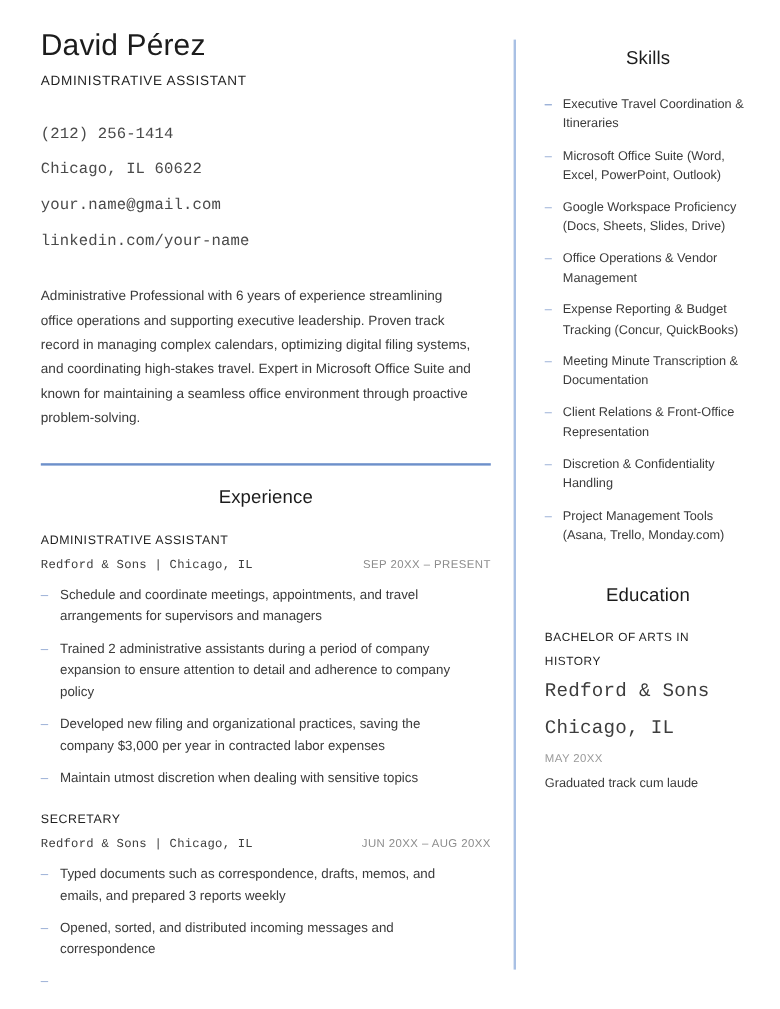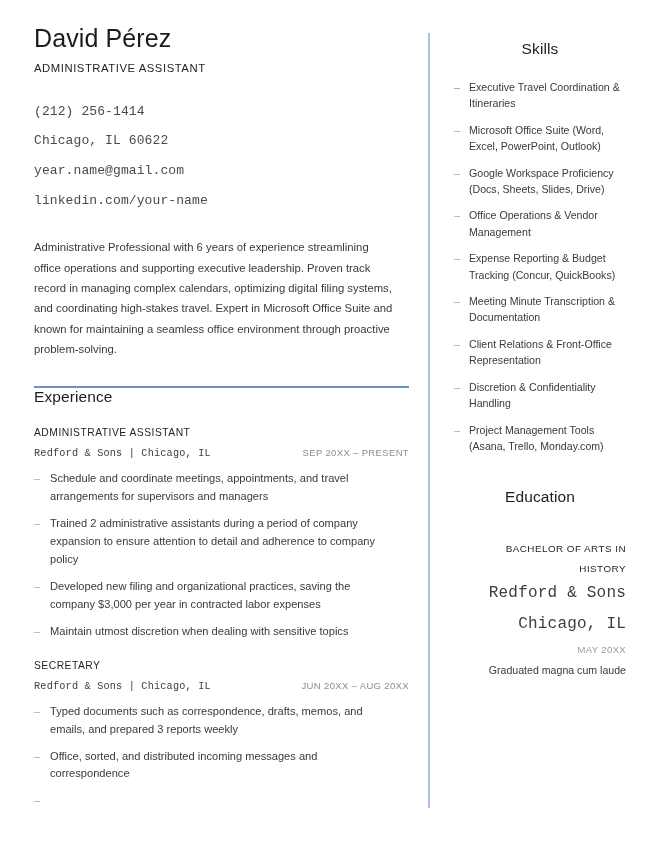--- a/index.html
+++ b/index.html
@@ -89,24 +89,26 @@
 
   
   .section-rule {
     margin-top: 27px;
     height: 1.6px;
     background: #6d90ca;
     width: 375px;
   }
 
   .sec-heading-left {
+    margin-top: 18px;
     font-size: 15.5px;
     font-weight: 400;
     color: #1c1c1c;
     letter-spacing: 0.1px;
+    text-align: center;
   }
 
   .sec-heading-right {
     font-size: 15.5px;
     font-weight: 400;
     color: #1c1c1c;
     letter-spacing: 0.1px;
     text-align: center;
   }
 
@@ -180,21 +182,21 @@
   .skills li .dash {
     position: absolute;
     left: 0;
     top: 0;
     color: #93aad4;
     font-size: 10.6px;
     line-height: 1.55;
   }
 
   
-  .edu-block { margin-top: 33px; text-align: right; }
+  .edu-block { margin-top: 16px; }
 
   .edu-degree {
     font-size: 9.9px;
     letter-spacing: 0.45px;
     color: #1f1f1f;
     line-height: 1.95;
   }
 
   .edu-mono {
     font-family: "Liberation Mono", "DejaVu Sans Mono", monospace;
@@ -228,21 +230,21 @@
   <div class="col-divider"></div>
 
   <div class="left-col">
 
     <h1 class="name">David Pérez</h1>
     <div class="job-title">ADMINISTRATIVE ASSISTANT</div>
 
     <div class="contact">
       <div>(212) 256-1414</div>
       <div>Chicago, IL 60622</div>
-      <div>year.name@gmail.com</div>
+      <div>your.name@gmail.com</div>
       <div>linkedin.com/your-name</div>
     </div>
 
     <p class="summary">Administrative Professional with 6 years of experience streamlining office operations and supporting executive leadership. Proven track record in managing complex calendars, optimizing digital filing systems, and coordinating high-stakes travel. Expert in Microsoft Office Suite and known for maintaining a seamless office environment through proactive problem-solving.</p>
 
     <div class="section-rule"></div>
 
     <h2 class="sec-heading-left">Experience</h2>
 
     <div class="job first">
@@ -260,21 +262,21 @@
     </div>
 
     <div class="job">
       <div class="job-role">SECRETARY</div>
       <div class="job-meta">
         <span class="job-company">Redford &amp; Sons | Chicago, IL</span>
         <span class="job-dates">JUN 20XX – AUG 20XX</span>
       </div>
       <ul class="bullets">
         <li><span class="dash">–</span><span>Typed documents such as correspondence, drafts, memos, and emails, and prepared 3 reports weekly</span></li>
-        <li><span class="dash">–</span><span>Office, sorted, and distributed incoming messages and correspondence</span></li>
+        <li><span class="dash">–</span><span>Opened, sorted, and distributed incoming messages and correspondence</span></li>
         <li><span class="dash">–</span></li>
       </ul>
     </div>
 
   </div>
 
   <div class="right-col">
 
     <h2 class="sec-heading-right">Skills</h2>
 
@@ -293,19 +295,19 @@
 
     <div class="education-heading-wrap">
       <h2 class="sec-heading-right">Education</h2>
 
       <div class="edu-block">
         <div class="edu-degree">BACHELOR OF ARTS IN</div>
         <div class="edu-degree">HISTORY</div>
         <div class="edu-mono">Redford &amp; Sons</div>
         <div class="edu-mono">Chicago, IL</div>
         <div class="edu-date">MAY 20XX</div>
-        <div class="edu-note">Graduated magna cum laude</div>
+        <div class="edu-note">Graduated track cum laude</div>
       </div>
     </div>
 
   </div>
 
 </div>
 
 </body></html>

